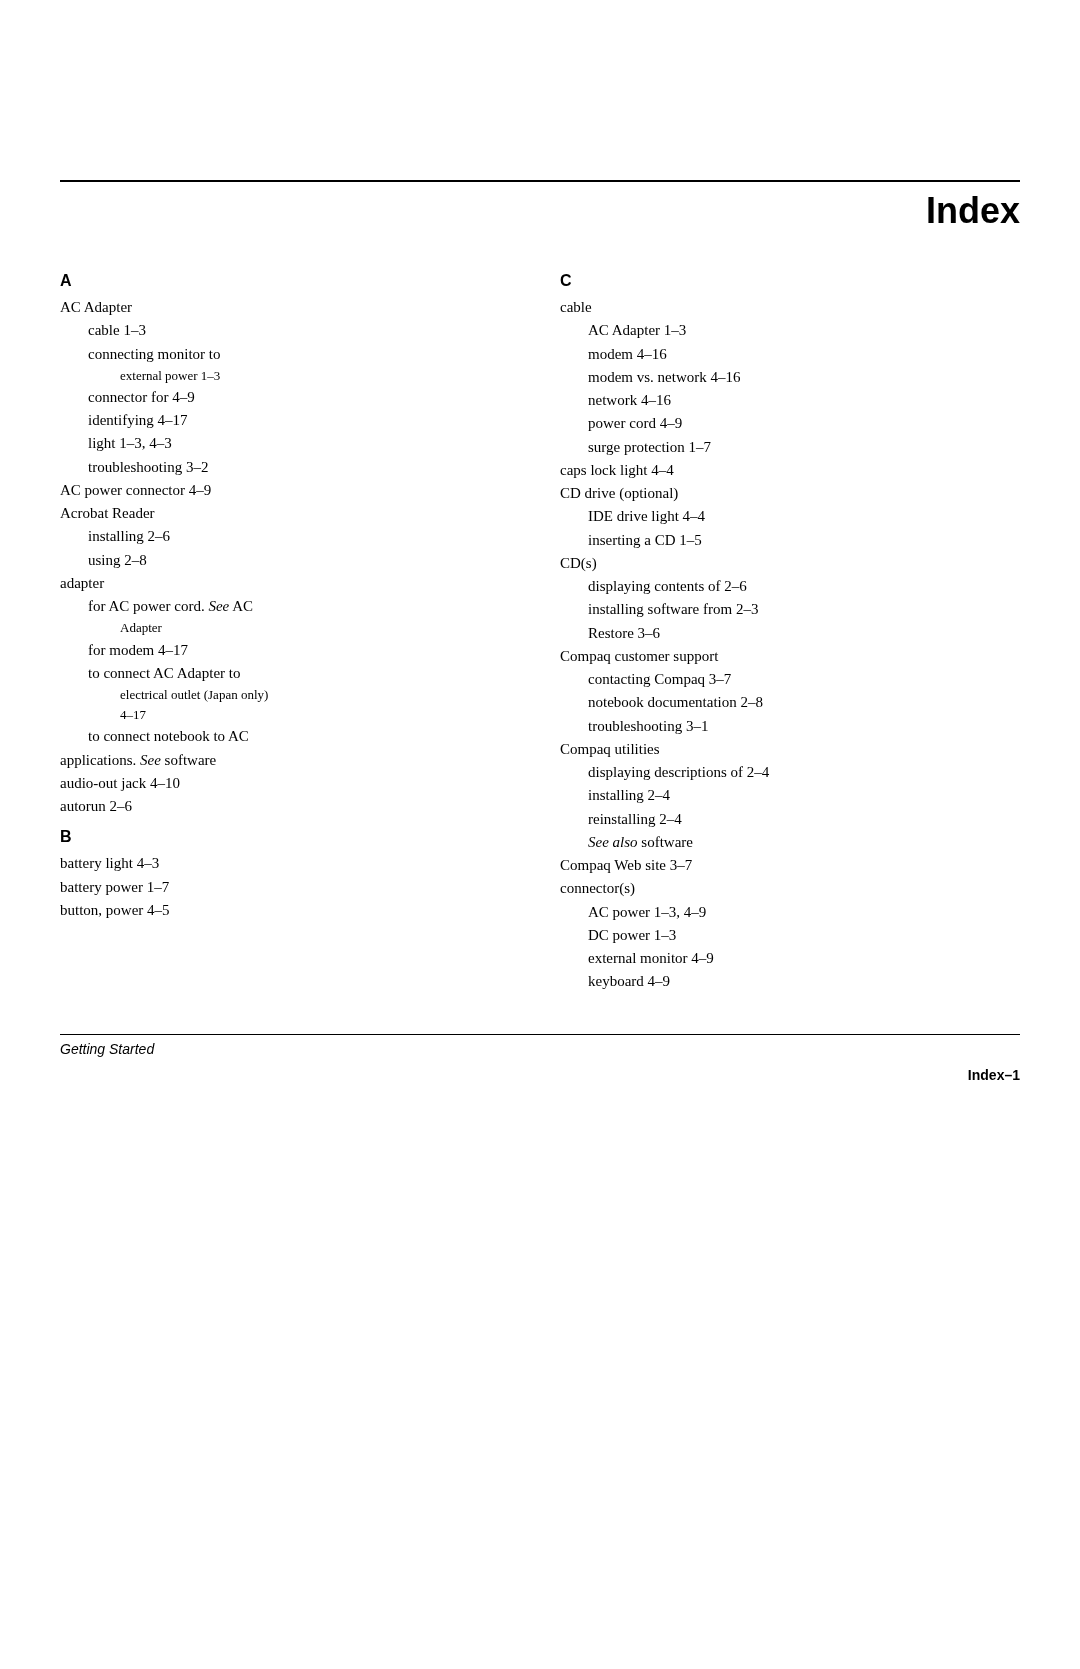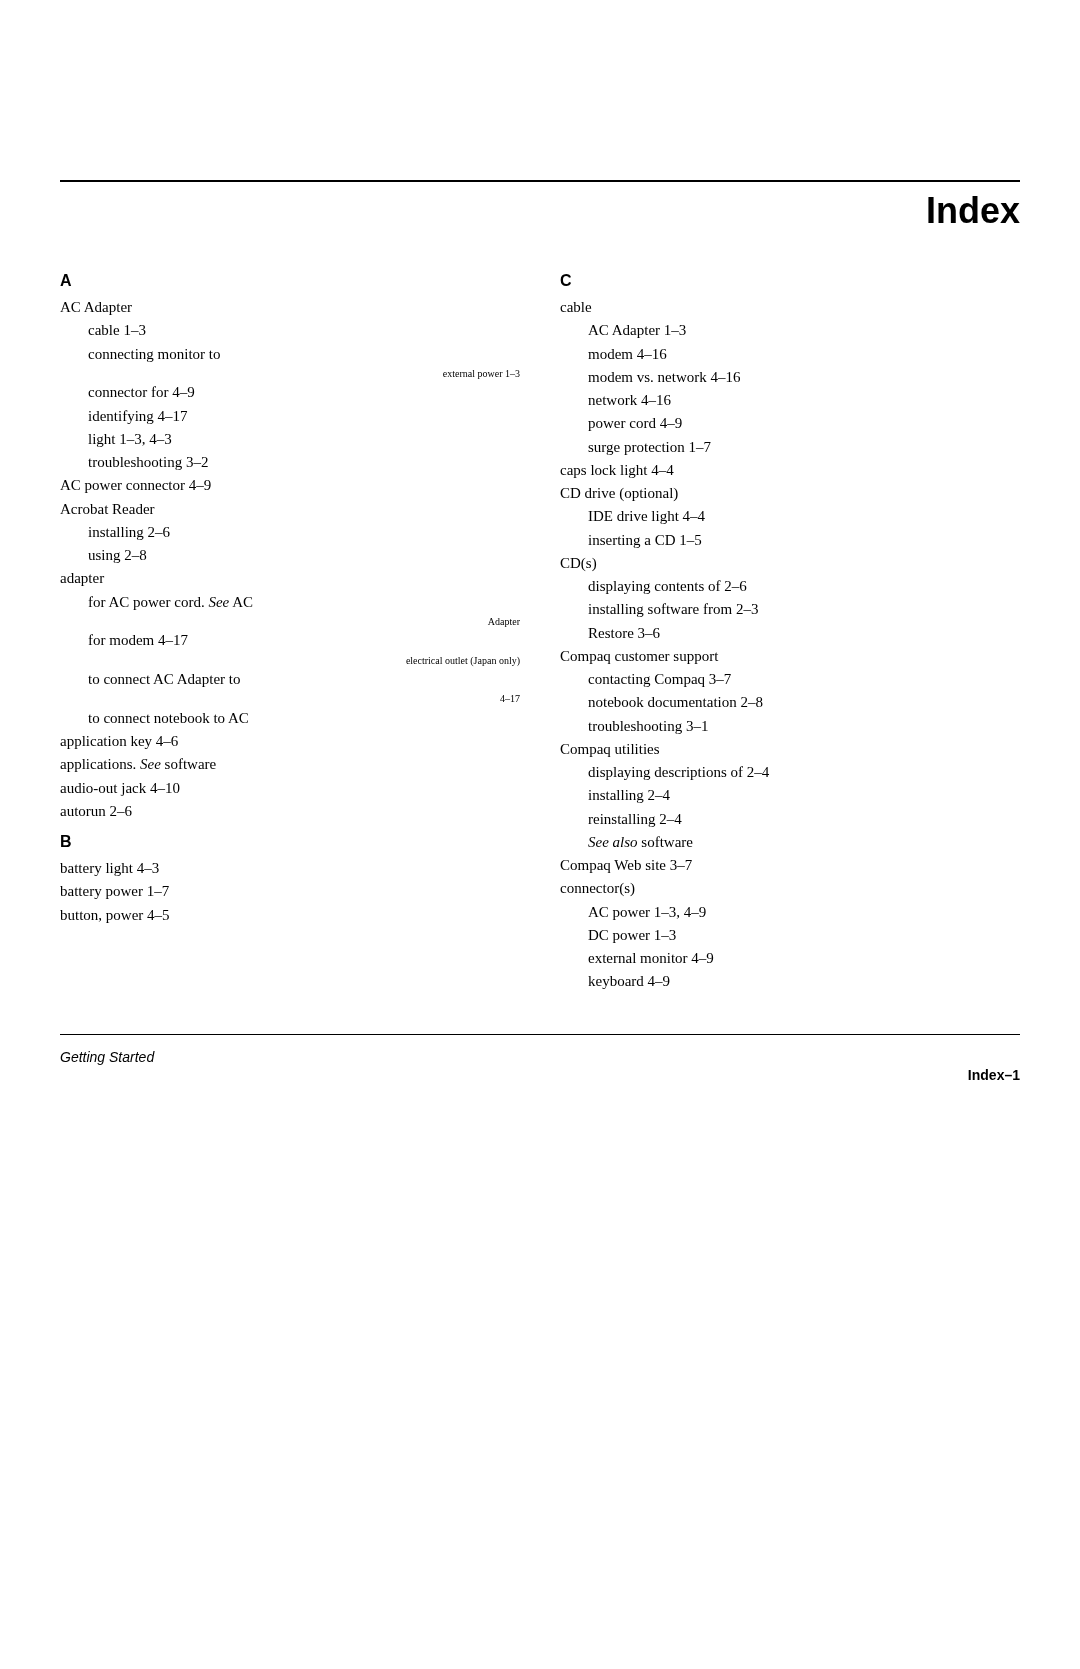--- a/index.html
+++ b/index.html
@@ -70,22 +70,21 @@
       font-size: 15px;
     }
 
     .index-entry.sub-level {
       margin-left: 28px;
       font-size: 15px;
     }
 
     .index-entry.sub-sub-level {
       margin-left: 60px;
-      font-size: 10px;
-      text-align: right;
+      font-size: 13px;
     }
 
     em {
       font-style: italic;
     }
 
     .footer-rule {
       border: none;
       border-top: 1.5px solid #000000;
       margin: 30px 60px 0 60px;
@@ -95,21 +94,20 @@
       display: flex;
       justify-content: space-between;
       padding: 6px 60px 0 60px;
       font-size: 14px;
       font-family: Arial, Helvetica, sans-serif;
     }
 
     .footer-left {
       font-style: italic;
       font-weight: normal;
-      margin-top: 8px;
     }
 
     .footer-right {
       font-weight: bold;
       margin-top: 26px;
     }
 
     .section-block {
       margin-bottom: 10px;
     }
@@ -137,25 +135,24 @@
         <div class="index-entry sub-level">light 1–3, 4–3</div>
         <div class="index-entry sub-level">troubleshooting 3–2</div>
         <div class="index-entry top-level">AC power connector 4–9</div>
         <div class="index-entry top-level">Acrobat Reader</div>
         <div class="index-entry sub-level">installing 2–6</div>
         <div class="index-entry sub-level">using 2–8</div>
         <div class="index-entry top-level">adapter</div>
         <div class="index-entry sub-level">for AC power cord. <em>See</em> AC</div>
         <div class="index-entry sub-sub-level">Adapter</div>
         <div class="index-entry sub-level">for modem 4–17</div>
+        <div class="index-entry sub-level">to connect AC Adapter to</div>
         <div class="index-entry sub-sub-level">electrical outlet (Japan only)</div>
-        <div class="index-entry sub-level">to connect AC Adapter to</div>
         <div class="index-entry sub-sub-level">4–17</div>
         <div class="index-entry sub-level">to connect notebook to AC</div>
-        <div class="index-entry top-level">application key 4–6</div>
         <div class="index-entry top-level">applications. <em>See</em> software</div>
         <div class="index-entry top-level">audio-out jack 4–10</div>
         <div class="index-entry top-level">autorun 2–6</div>
       </div>
 
       <div class="section-block">
         <div class="section-letter">B</div>
         <div class="index-entry top-level">battery light 4–3</div>
         <div class="index-entry top-level">battery power 1–7</div>
         <div class="index-entry top-level">button, power 4–5</div>

